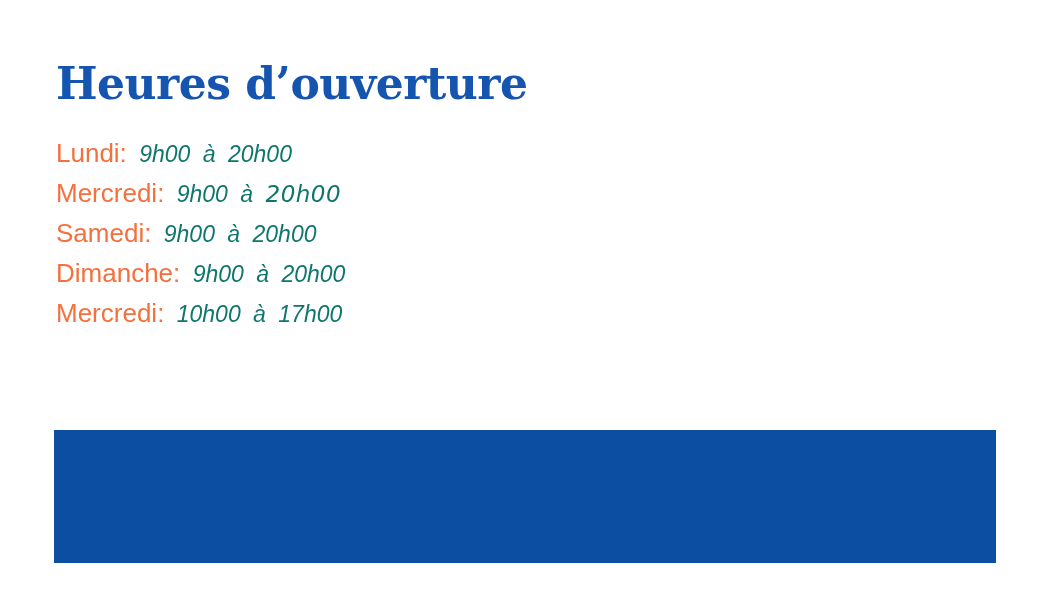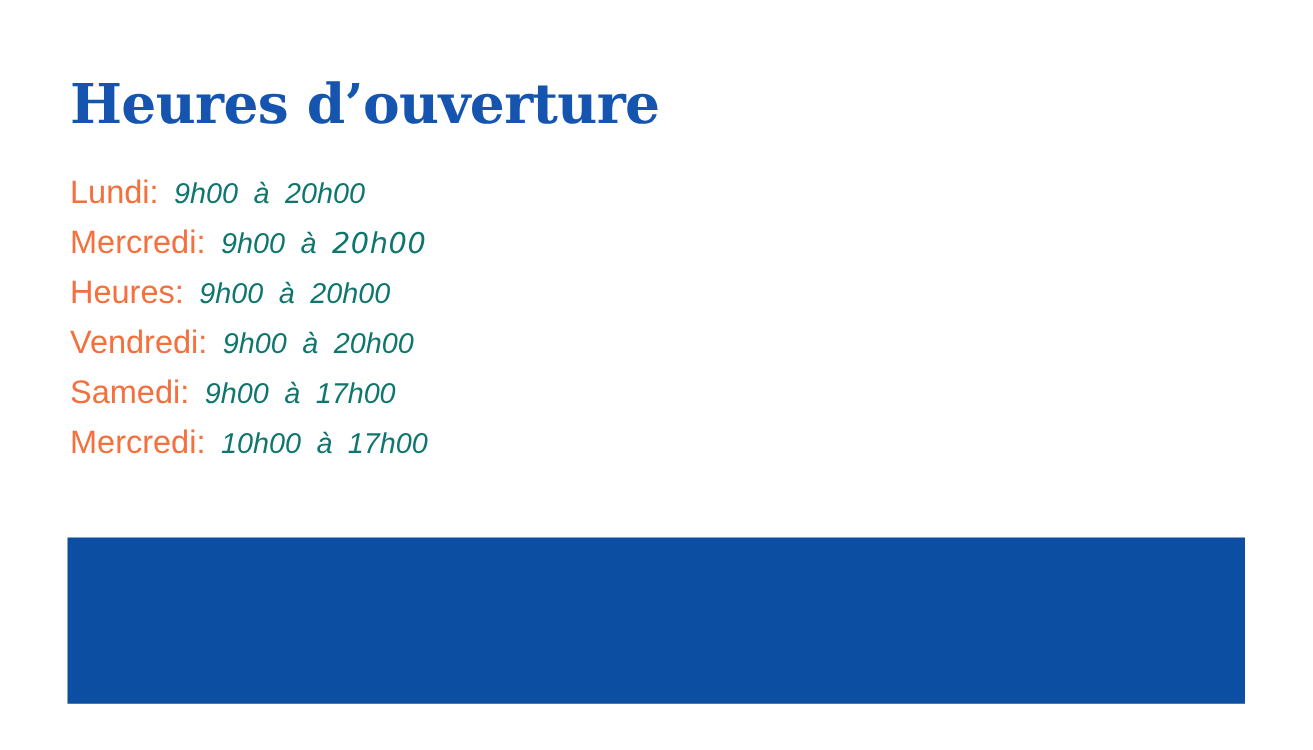--- a/index.html
+++ b/index.html
@@ -107,45 +107,37 @@
     <li class="hours-row alt-face">
       <span class="day-label">Mercredi:</span>
       <span class="hours-value">
         <span class="open-time">9h00</span>
         <span class="sep">à</span>
         <span class="close-time">20h00</span>
       </span>
     </li>
 
     <li class="hours-row">
-      <span class="day-label">Heures:</span>
+      <span class="day-label">Samedi:</span>
       <span class="hours-value">
         <span class="open-time">9h00</span>
         <span class="sep">à</span>
         <span class="close-time">20h00</span>
       </span>
     </li>
 
     <li class="hours-row">
-      <span class="day-label">Vendredi:</span>
+      <span class="day-label">Dimanche:</span>
       <span class="hours-value">
         <span class="open-time">9h00</span>
         <span class="sep">à</span>
         <span class="close-time">20h00</span>
       </span>
     </li>
 
-    <li class="hours-row">
-      <span class="day-label">Samedi:</span>
-      <span class="hours-value">
-        <span class="open-time">9h00</span>
-        <span class="sep">à</span>
-        <span class="close-time">17h00</span>
-      </span>
-    </li>
 
     <li class="hours-row">
       <span class="day-label">Mercredi:</span>
       <span class="hours-value">
         <span class="open-time">10h00</span>
         <span class="sep">à</span>
         <span class="close-time">17h00</span>
       </span>
     </li>
 

